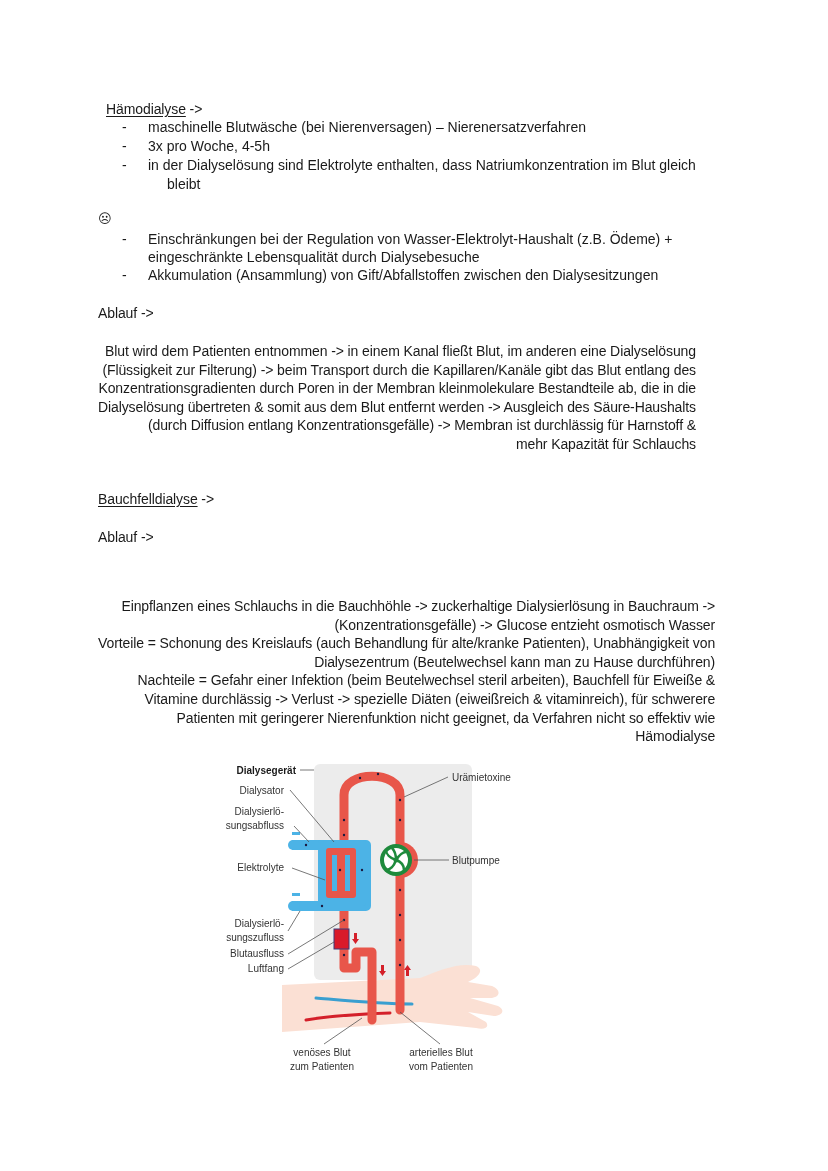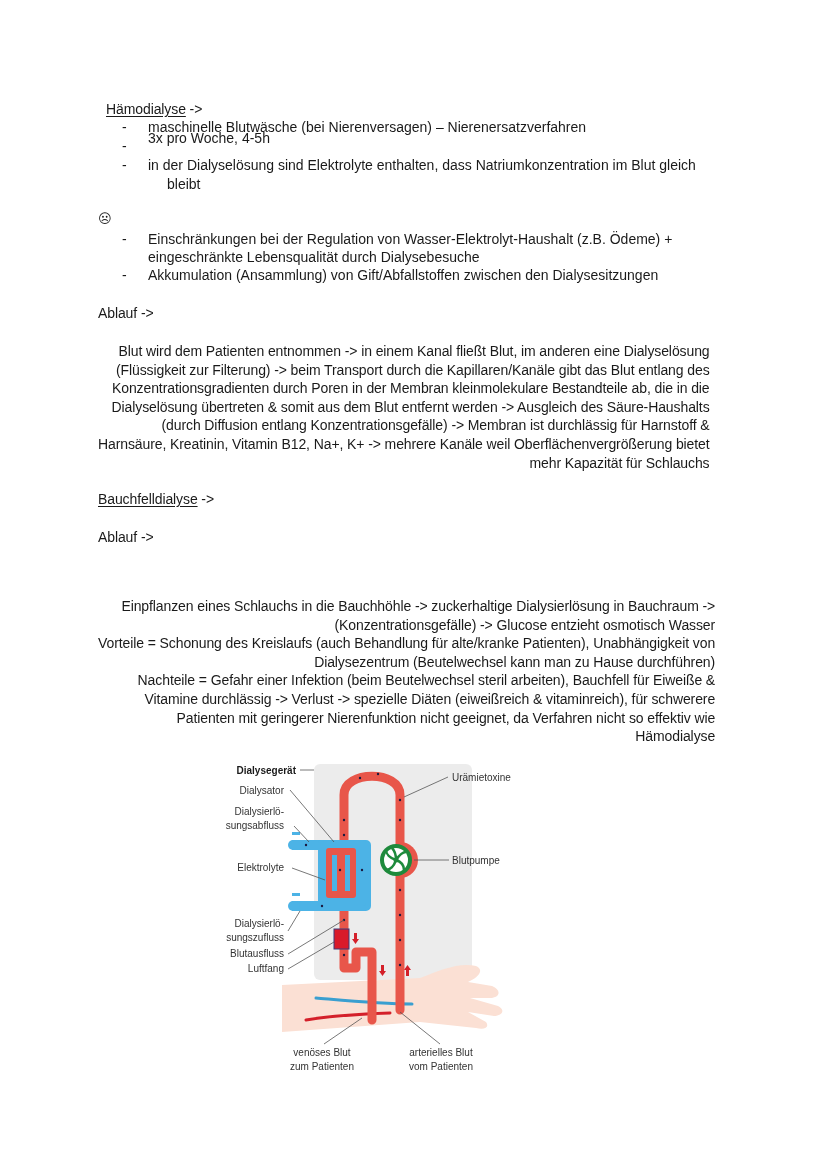--- a/index.html
+++ b/index.html
@@ -22,21 +22,21 @@
 <div class="page">
 
   <div class="txt" style="top:100px;margin-left:8px;">
     <span class="u">Hämodialyse</span><span> -&gt;</span>
   </div>
 
   <div>
     <span class="bullet dash" style="top:118px;">-</span>
     <span class="bullet item" style="top:118px;">maschinelle Blutwäsche (bei Nierenversagen) – Nierenersatzverfahren</span>
     <span class="bullet dash" style="top:137px;">-</span>
-    <span class="bullet item" style="top:129px;">3x pro Woche, 4-5h</span>
+    <span class="bullet item" style="top:137px;">3x pro Woche, 4-5h</span>
     <span class="bullet dash" style="top:156px;">-</span>
     <span class="bullet item" style="top:156px;">in der Dialyselösung sind Elektrolyte enthalten, dass Natriumkonzentration im Blut gleich</span>
     <span class="bullet item" style="top:175px;padding-left:19px;">bleibt</span>
   </div>
 
   <span class="smiley">☹</span>
 
   <div>
     <span class="bullet dash" style="top:230px;">-</span>
     <span class="bullet item" style="top:230px;">Einschränkungen bei der Regulation von Wasser-Elektrolyt-Haushalt (z.B. Ödeme) +</span>
@@ -46,21 +46,20 @@
   </div>
 
   <div class="txt" style="top:304px;">Ablauf -&gt;</div>
 
   <div class="para" style="top:342px;">
     <div>Blut wird dem Patienten entnommen -&gt; in einem Kanal fließt Blut, im anderen eine Dialyselösung</div>
     <div>(Flüssigkeit zur Filterung) -&gt; beim Transport durch die Kapillaren/Kanäle gibt das Blut entlang des</div>
     <div>Konzentrationsgradienten durch Poren in der Membran kleinmolekulare Bestandteile ab, die in die</div>
     <div>Dialyselösung übertreten &amp; somit aus dem Blut entfernt werden -&gt; Ausgleich des Säure-Haushalts</div>
     <div>(durch Diffusion entlang Konzentrationsgefälle) -&gt; Membran ist durchlässig für Harnstoff &amp;</div>
-    <div>Harnsäure, Kreatinin, Vitamin B12, Na+, K+ -&gt; mehrere Kanäle weil Oberflächenvergrößerung bietet</div>
     <div>mehr Kapazität für Schlauchs</div>
   </div>
 
   <div class="txt" style="top:490px;">
     <span class="u">Bauchfelldialyse</span><span> -&gt;</span>
   </div>
 
   <div class="txt" style="top:528px;">Ablauf -&gt;</div>
 
   <div class="para" style="top:565px;margin-top:32px;">

